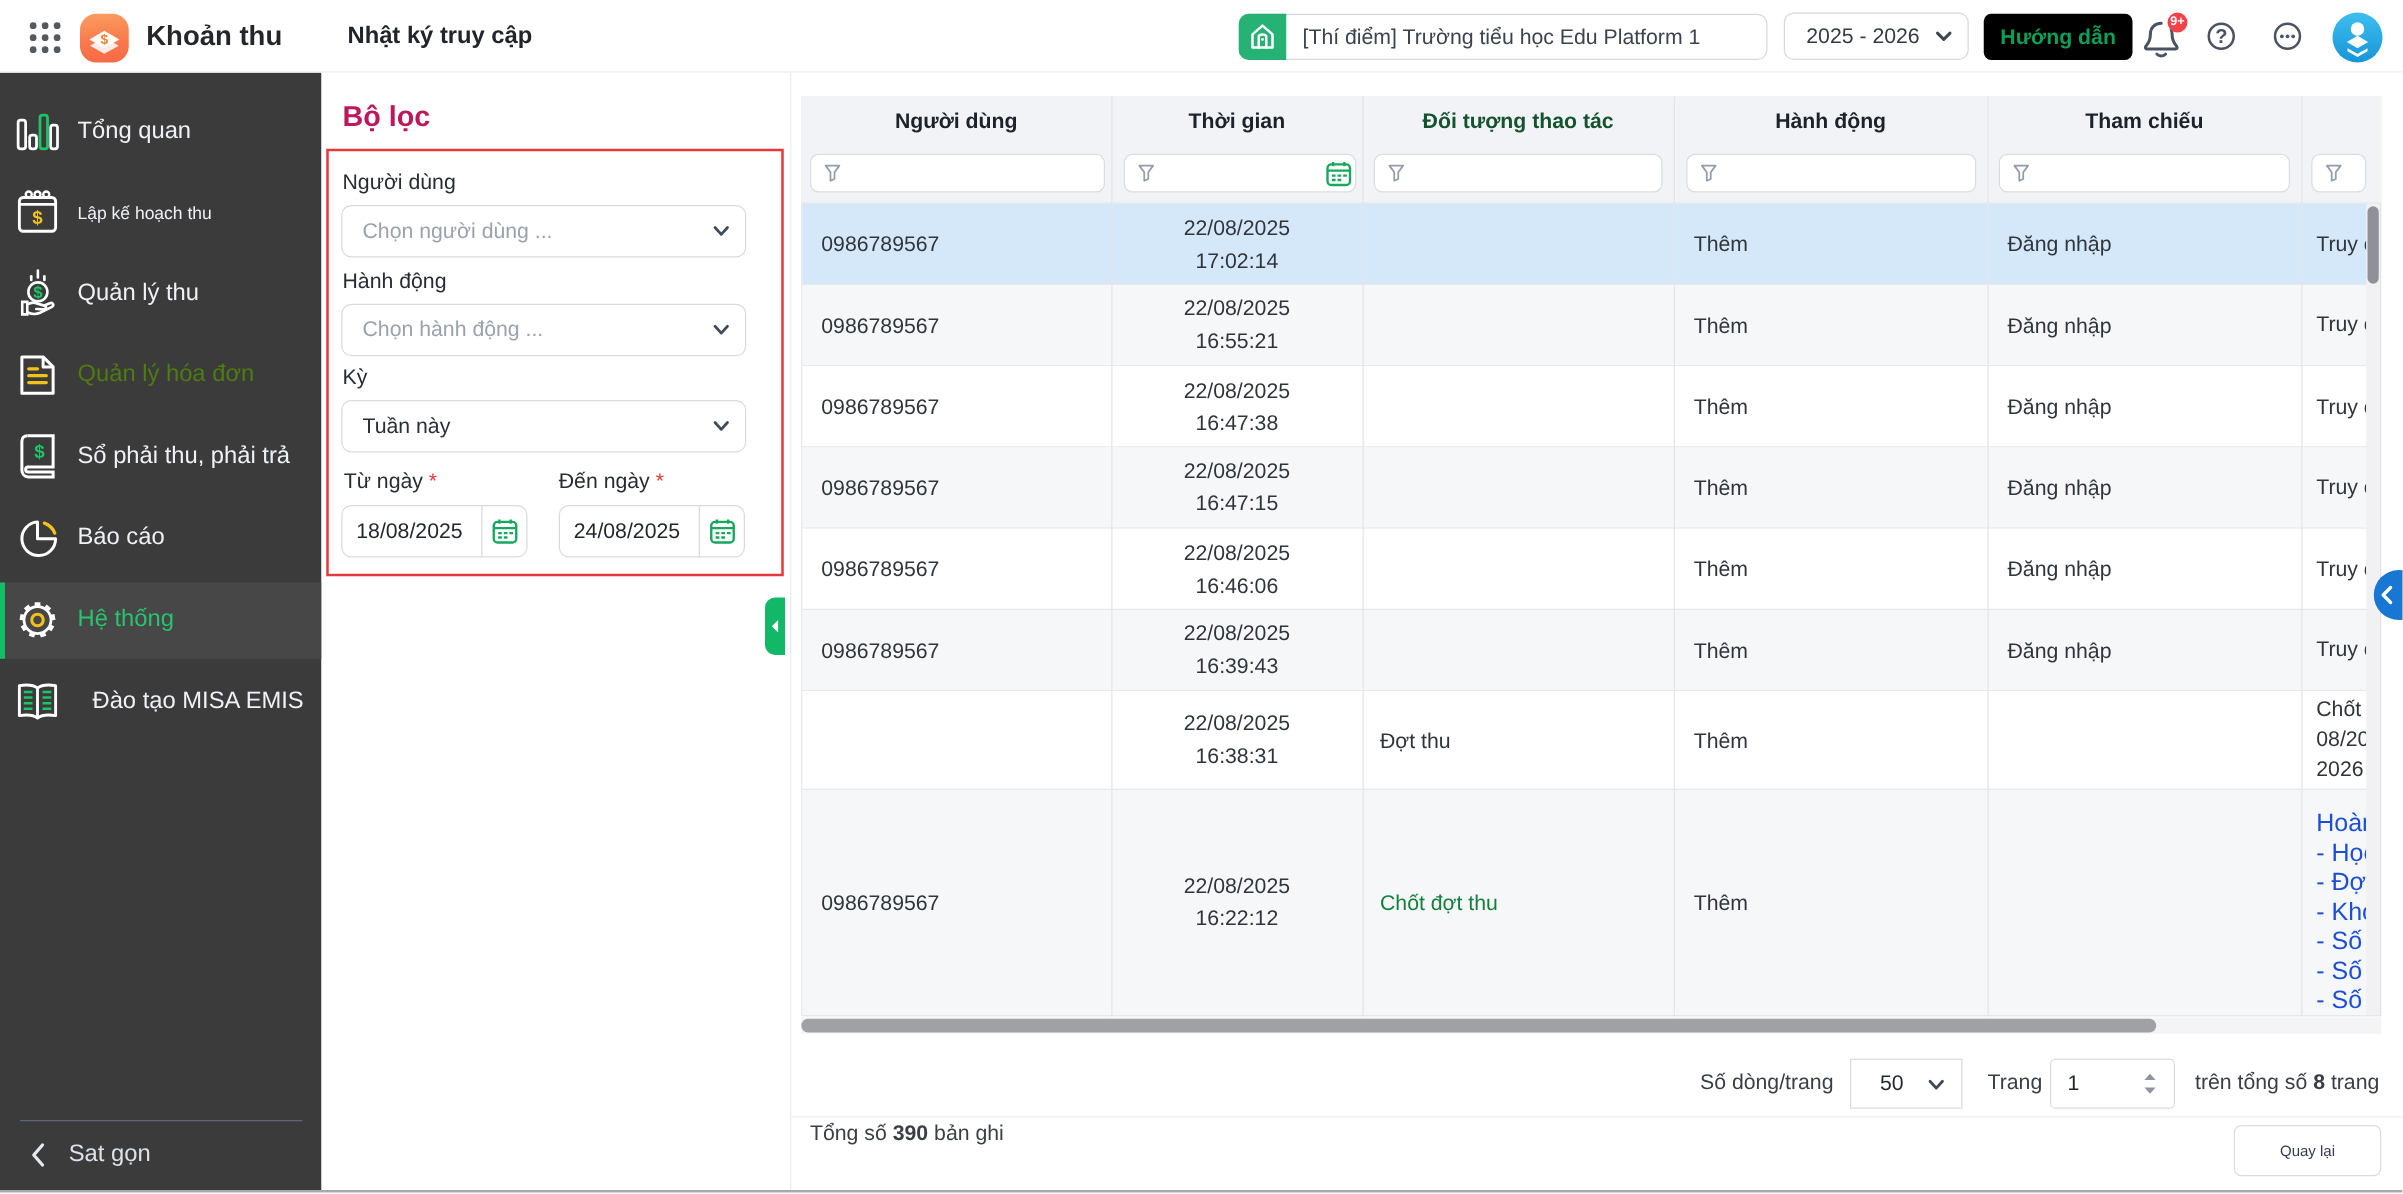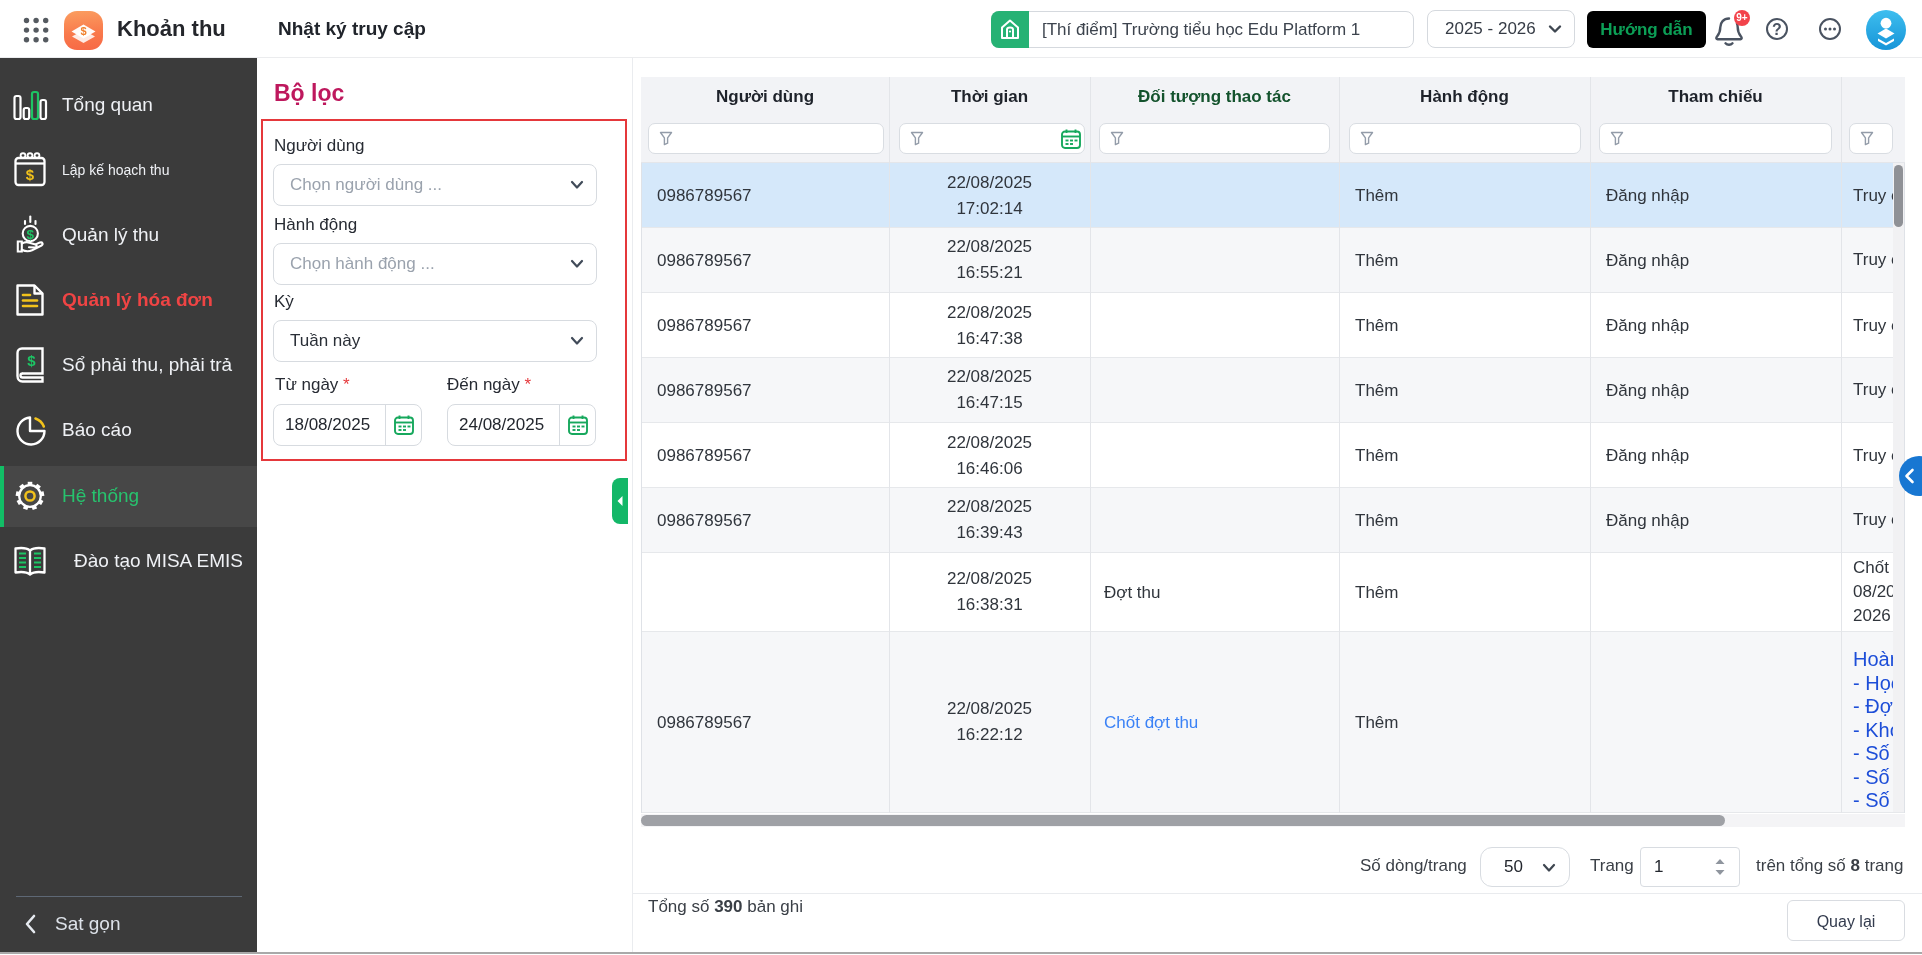--- a/index.html
+++ b/index.html
@@ -65,21 +65,21 @@
 <circle cx="20" cy="13.2" r="5.4" fill="#fff"></circle>
 <path d="M20 18.5 L28.5 23.5 L20 28.5 L11.5 23.5 Z" fill="#fff"></path>
 <path d="M12 28.5 L20 33 L28 28.5 L28 31 L20 35.5 L12 31 Z" fill="#fff"></path>
 </svg></div>
 <div class="abs" style="left:0;top:58px;width:257px;height:895px;background:#3B3B3B;z-index:4;"></div>
 <div class="abs" style="left:0;top:466px;width:257px;height:61px;background:#474747;z-index:4;"></div>
 <div class="abs" style="left:0;top:466px;width:4px;height:61px;background:#12BE66;z-index:5;"></div>
 <div class="abs" style="left:62px;top:91px;height:28px;line-height:28px;font-size:19px;color:#EFF1F5;z-index:6;">Tổng quan</div>
 <div class="abs" style="left:62px;top:156px;height:28px;line-height:28px;font-size:14px;color:#EFF1F5;z-index:6;">Lập kế hoạch thu</div>
 <div class="abs" style="left:62px;top:221px;height:28px;line-height:28px;font-size:19px;color:#EFF1F5;z-index:6;">Quản lý thu</div>
-<div class="abs" style="left:62px;top:286px;height:28px;line-height:28px;font-size:19px;color:#ef4444;z-index:6;font-weight:bold;">Quản lý hóa đơn</div>
+<div class="abs" style="left:62px;top:286px;height:28px;line-height:28px;font-size:19px;color:#4d7c0f;z-index:6;">Quản lý hóa đơn</div>
 <div class="abs" style="left:62px;top:351px;height:28px;line-height:28px;font-size:19px;color:#EFF1F5;z-index:6;">Sổ phải thu, phải trả</div>
 <div class="abs" style="left:62px;top:416px;height:28px;line-height:28px;font-size:19px;color:#EFF1F5;z-index:6;">Báo cáo</div>
 <div class="abs" style="left:62px;top:482px;height:28px;line-height:28px;font-size:19px;color:#27C36E;z-index:6;">Hệ thống</div>
 <div class="abs" style="left:62px;top:547px;height:28px;line-height:28px;font-size:19px;color:#EFF1F5;z-index:6;margin-left:12px;">Đào tạo MISA EMIS</div>
 <svg class="abs" style="left:12px;top:88px;z-index:6;" width="36" height="34" viewBox="0 0 36 34">
 <g fill="none" stroke="#fff" stroke-width="2.2">
 <rect x="2.5" y="8" width="6" height="23" rx="2"></rect>
 <rect x="11.7" y="20" width="5.5" height="11" rx="2"></rect>
 <rect x="28.5" y="12" width="5.5" height="19" rx="2"></rect>
 </g>
@@ -307,47 +307,47 @@
 <div class="abs" style="left:1606px;top:488px;height:65px;line-height:65px;font-size:17px;color:#30353C;z-index:3;">Đăng nhập</div>
 <div class="abs" style="left:1853px;top:508px;width:40px;font-size:17px;line-height:24px;color:#30353C;overflow:hidden;white-space:nowrap;z-index:3;">Truy cậ</div>
 <div class="abs" style="left:642px;top:553px;width:1262px;height:79px;background:#FFFFFF;border-bottom:1px solid #E6E8EB;z-index:2;"></div>
 <div class="abs" style="left:889px;top:566px;width:201px;text-align:center;font-size:17px;line-height:26px;color:#30353C;z-index:3;">22/08/2025<br>16:38:31</div>
 <div class="abs" style="left:1104px;top:553px;height:79px;line-height:79px;font-size:17px;color:#30353C;z-index:3;">Đợt thu</div>
 <div class="abs" style="left:1355px;top:553px;height:79px;line-height:79px;font-size:17px;color:#30353C;z-index:3;">Thêm</div>
 <div class="abs" style="left:1853px;top:556px;width:40px;font-size:17px;line-height:24px;color:#30353C;overflow:hidden;white-space:nowrap;z-index:3;">Chốt<br>08/20<br>2026</div>
 <div class="abs" style="left:642px;top:632px;width:1262px;height:181px;background:#F6F7F9;border-bottom:1px solid #E6E8EB;z-index:2;"></div>
 <div class="abs" style="left:657px;top:632px;height:181px;line-height:181px;font-size:17px;color:#30353C;z-index:3;">0986789567</div>
 <div class="abs" style="left:889px;top:696px;width:201px;text-align:center;font-size:17px;line-height:26px;color:#30353C;z-index:3;">22/08/2025<br>16:22:12</div>
-<div class="abs" style="left:1104px;top:632px;height:181px;line-height:181px;font-size:17px;color:#3b82f6;z-index:3;">Chốt đợt thu</div>
+<div class="abs" style="left:1104px;top:632px;height:181px;line-height:181px;font-size:17px;color:#15803d;z-index:3;">Chốt đợt thu</div>
 <div class="abs" style="left:1355px;top:632px;height:181px;line-height:181px;font-size:17px;color:#30353C;z-index:3;">Thêm</div>
 <div class="abs" style="left:1853px;top:648px;width:40px;font-size:20px;line-height:23.5px;color:#1d4ed8;overflow:hidden;white-space:nowrap;z-index:3;">Hoàn<br>- Học<br>- Đợt<br>- Kho<br>- Số l<br>- Số l<br>- Số t</div>
 <div class="abs" style="left:889px;top:77px;width:1px;height:736px;background:#E3E5E9;z-index:3;"></div>
 <div class="abs" style="left:1090px;top:77px;width:1px;height:736px;background:#E3E5E9;z-index:3;"></div>
 <div class="abs" style="left:1339px;top:77px;width:1px;height:736px;background:#E3E5E9;z-index:3;"></div>
 <div class="abs" style="left:1590px;top:77px;width:1px;height:736px;background:#E3E5E9;z-index:3;"></div>
 <div class="abs" style="left:1841px;top:77px;width:1px;height:736px;background:#E3E5E9;z-index:3;"></div>
 <div class="abs" style="left:1893px;top:163px;width:11px;height:649px;background:#F1F1F3;z-index:4;"></div>
 <div class="abs" style="left:1894px;top:165px;width:9px;height:62px;background:#8F9196;border-radius:5px;z-index:5;"></div>
 <div class="abs" style="left:641px;top:814px;width:1264px;height:13px;background:#F4F4F6;z-index:3;"></div>
 <div class="abs" style="left:641px;top:815px;width:1084px;height:11px;background:#9FA1A6;border-radius:6px;z-index:4;"></div>
 <div class="abs" style="left:648px;top:852px;height:28px;line-height:28px;font-size:17px;color:#3A3F46;z-index:4;margin-top:41px;">Tổng số <b>390</b> bản ghi</div>
 <div class="abs" style="left:1360px;top:852px;height:28px;line-height:28px;font-size:17px;color:#3A3F46;z-index:4;">Số dòng/trang</div>
-<div class="abs" style="left:1480px;top:847px;width:90px;height:40px;border:1px solid #D8DCE1;border-radius:12px;background:#fff;z-index:4;">
+<div class="abs" style="left:1480px;top:847px;width:90px;height:40px;border:1px solid #D8DCE1;border-radius:0;background:#fff;z-index:4;">
 <div style="position:absolute;left:23px;top:0;height:38px;line-height:38px;font-size:17px;color:#23272E;">50</div>
 <svg style="position:absolute;right:13px;top:15px;" width="14" height="10" viewBox="0 0 14 10">
       <path d="M2 2 L7 7.5 L12 2" fill="none" stroke="#3E4650" stroke-width="2.2" stroke-linecap="round" stroke-linejoin="round"></path>
     </svg>
 </div>
 <div class="abs" style="left:1590px;top:852px;height:28px;line-height:28px;font-size:17px;color:#3A3F46;z-index:4;">Trang</div>
 <div class="abs" style="left:1640px;top:847px;width:100px;height:40px;border:1px solid #D8DCE1;border-radius:4px;background:#fff;z-index:4;">
 <div style="position:absolute;left:13px;top:0;height:38px;line-height:38px;font-size:17px;color:#23272E;">1</div>
 <svg style="position:absolute;right:12px;top:8px;" width="14" height="22" viewBox="0 0 14 22">
 <path d="M2.5 8 L7 3 L11.5 8 Z" fill="#8F959E"></path>
 <path d="M2.5 14 L7 19 L11.5 14 Z" fill="#8F959E"></path>
 </svg>
   </div>
 <div class="abs" style="left:1756px;top:852px;height:28px;line-height:28px;font-size:17px;color:#3A3F46;z-index:4;">trên tổng số <b>8</b> trang</div>
 <div class="abs" style="left:633px;top:893px;width:1289px;height:1px;background:#E9EBEE;z-index:3;"></div>
-<div class="abs" style="left:1787px;top:900px;width:118px;height:41px;border:1px solid #D9DCE1;border-radius:6px;background:#fff;text-align:center;line-height:41px;font-size:16px;color:#333B4E;z-index:4;">Quay lại</div>
+<div class="abs" style="left:1787px;top:900px;width:118px;height:41px;border:1px solid #D9DCE1;border-radius:6px;background:#fff;text-align:center;line-height:41px;font-size:12px;color:#333B4E;z-index:4;">Quay lại</div>
 <div class="abs" style="left:1899px;top:456px;width:40px;height:40px;border-radius:50%;background:#1877D2;z-index:8;">
 <svg width="40" height="40" viewBox="0 0 40 40">
       <path d="M13.5 14 L7.5 20 L13.5 26" fill="none" stroke="#fff" stroke-width="2.6" stroke-linecap="round" stroke-linejoin="round"></path>
     </svg></div>
 <div class="abs" style="left:0;top:952px;width:1922px;height:2px;background:#A9A9A9;z-index:9;"></div>
 </body></html>

